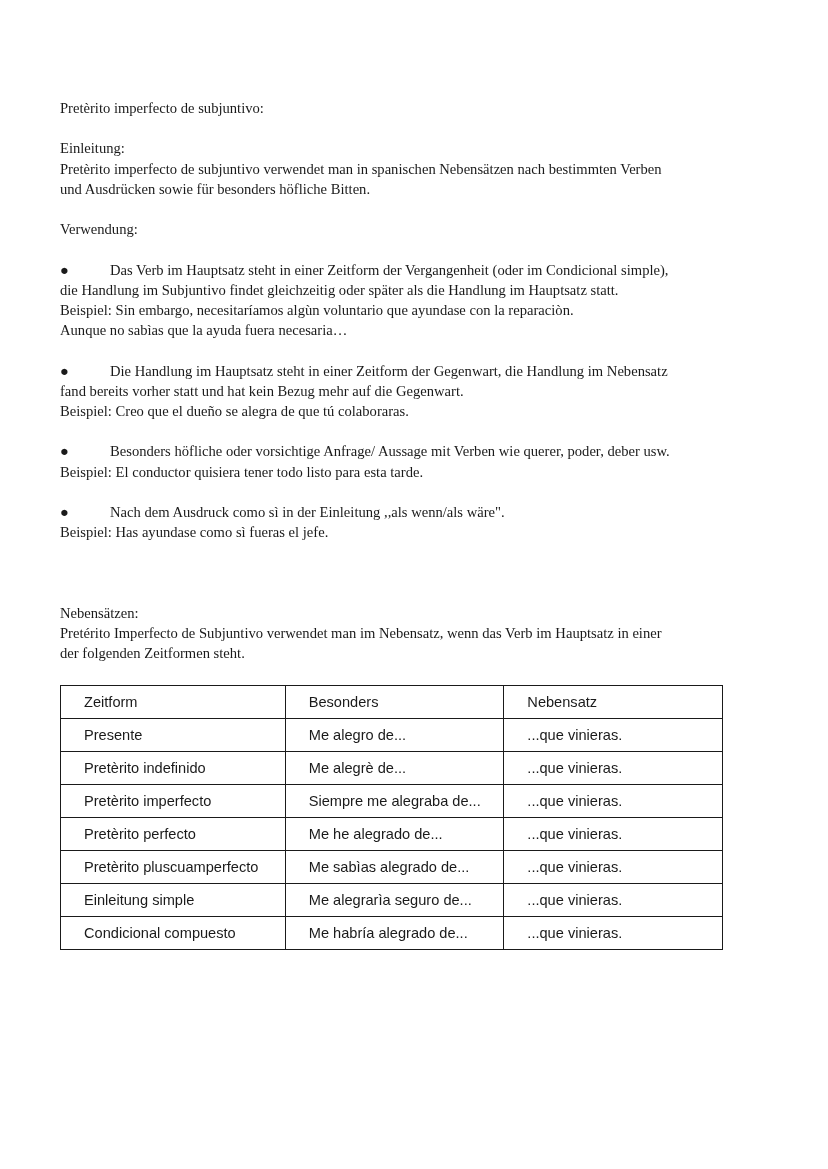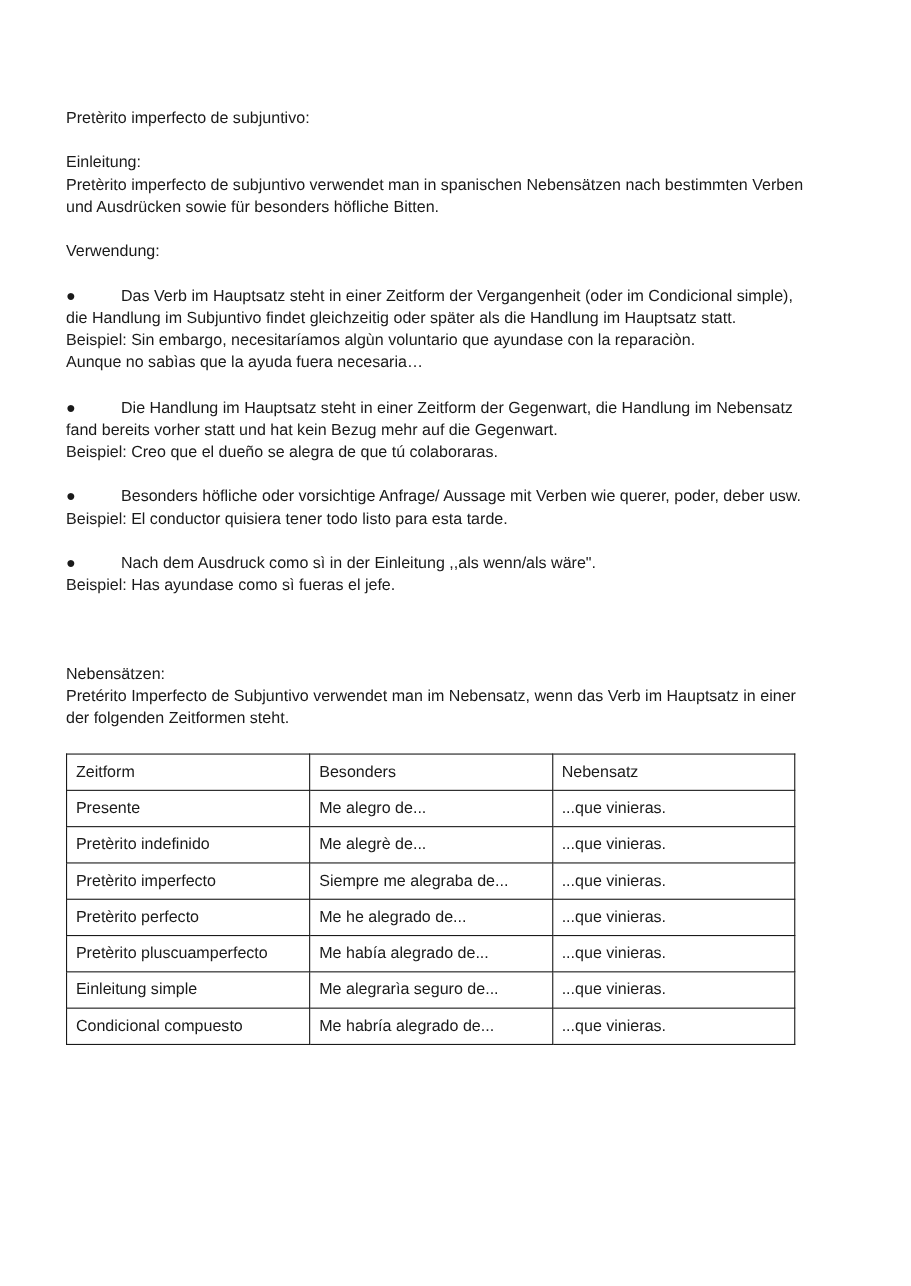--- a/index.html
+++ b/index.html
@@ -1,25 +1,25 @@
 <!DOCTYPE html>
 <html><head>
 <meta charset="utf-8">
 <style>
   html, body { margin: 0; padding: 0; background: #ffffff; }
   body { width: 828px; height: 1169px; position: relative; overflow: hidden;
          font-family: "Liberation Sans", sans-serif; color: #1a1a1a; font-size: 14.6px; }
   .page { position: absolute; left: 60px; top: 98px; width: 710px; }
-  p { margin: 0; line-height: 20.2px; }
+  p { margin: 0; line-height: 20.2px; font-family: Liberation Serif, serif; }
   .gap { height: 20.2px; }
   .bullet-line { position: relative; }
   .bullet { display: inline-block; width: 50px; }
   table { position: absolute; left: 60px; top: 685px; border-collapse: collapse;
           width: 663px; }
-  td { border: 1.5px solid #1a1a1a; height: 32px; padding: 0 0 0 8px; width: 214px;
+  td { border: 1.5px solid #1a1a1a; height: 32px; padding: 0 0 0 23px; width: 214px;
        font-size: 14.6px; vertical-align: middle; line-height: 20px; }
 </style>
 </head>
 <body>
 
 <div class="page">
   <p>Pretèrito imperfecto de subjuntivo:</p>
   <div class="gap"></div>
   <p>Einleitung:</p>
   <p>Pretèrito imperfecto de subjuntivo verwendet man in spanischen Nebensätzen nach bestimmten Verben</p>
@@ -84,21 +84,21 @@
     <td>Siempre me alegraba de...</td>
     <td>...que vinieras.</td>
   </tr>
   <tr>
     <td>Pretèrito perfecto</td>
     <td>Me he alegrado de...</td>
     <td>...que vinieras.</td>
   </tr>
   <tr>
     <td>Pretèrito pluscuamperfecto</td>
-    <td>Me había alegrado de...</td>
+    <td>Me sabìas alegrado de...</td>
     <td>...que vinieras.</td>
   </tr>
   <tr>
     <td>Einleitung simple</td>
     <td>Me alegrarìa seguro de...</td>
     <td>...que vinieras.</td>
   </tr>
   <tr>
     <td>Condicional compuesto</td>
     <td>Me habría alegrado de...</td>

